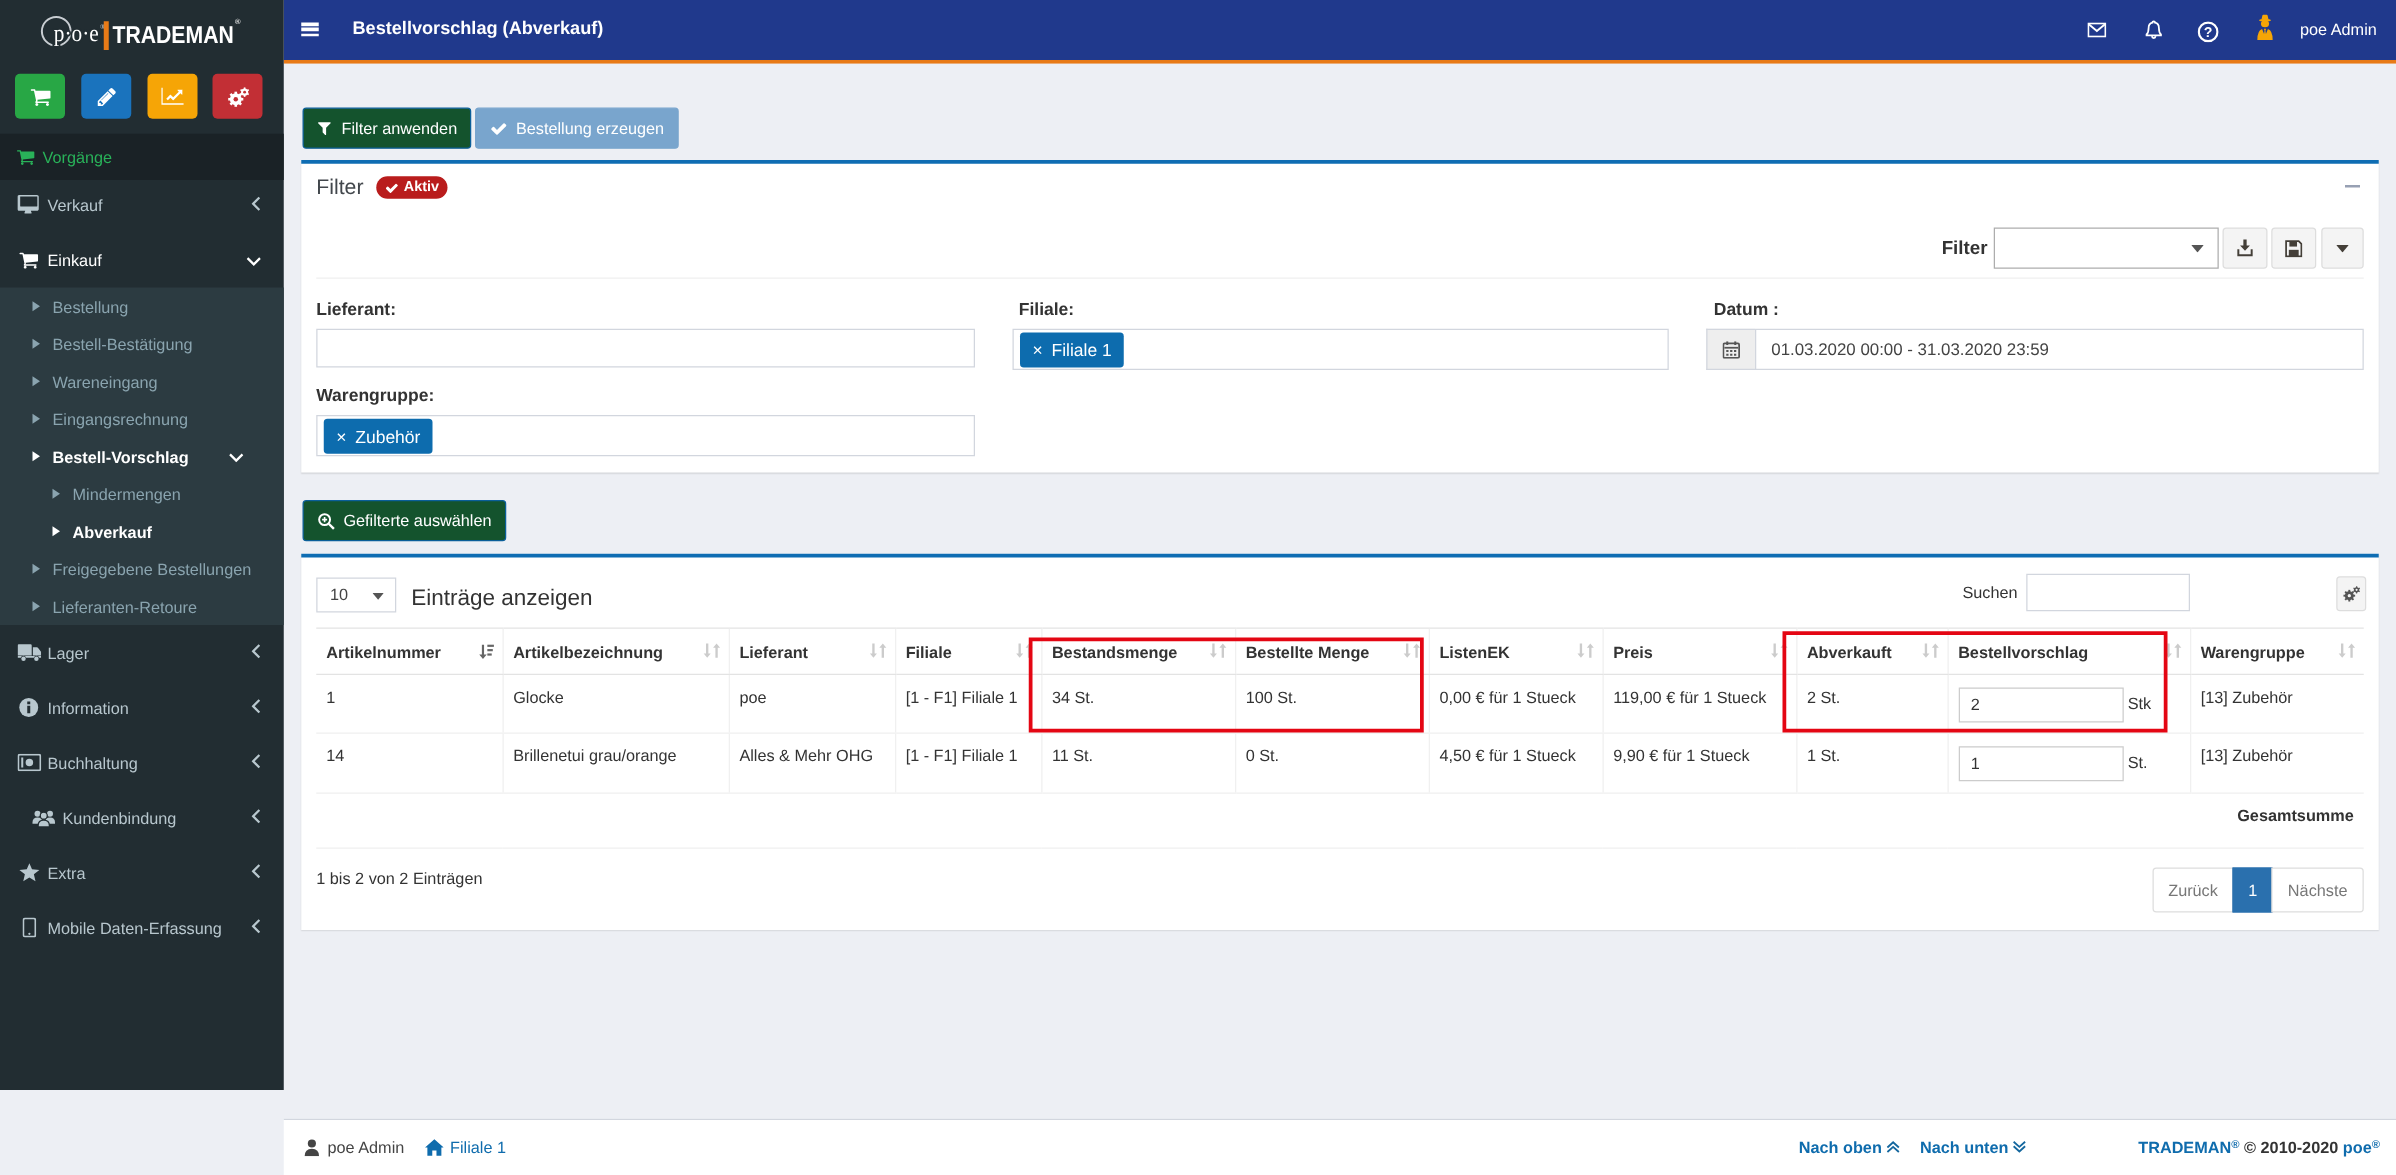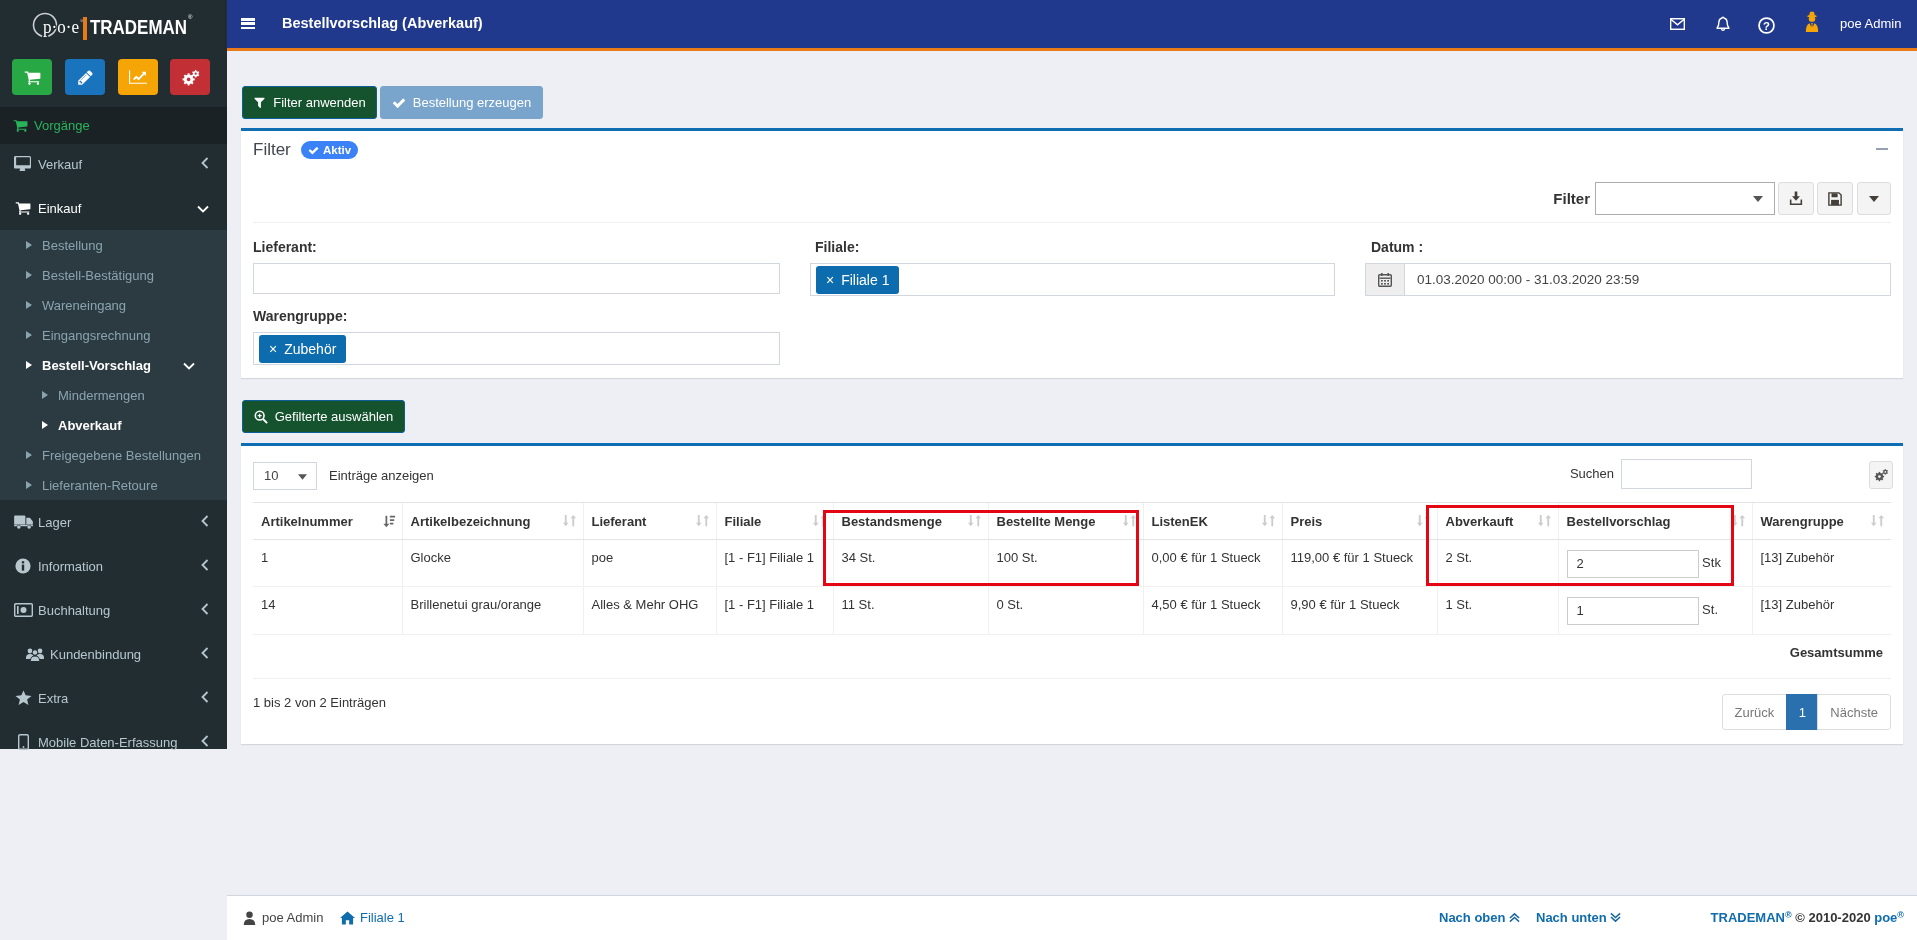--- a/index.html
+++ b/index.html
@@ -1,20 +1,20 @@
 <!DOCTYPE html>
 <html><head>
 <meta charset="utf-8">
 <style>
 * { box-sizing: border-box; margin:0; padding:0; }
 html,body { width:1917px; height:940px; overflow:hidden; }
 body { font-family:"Liberation Sans", sans-serif; font-size:13px; color:#333; background:#edeff4; position:relative; }
 
 
-#sidebar { position:absolute; left:0; top:0; width:227px; height:749px; background:#222d32; z-index:5; }
+#sidebar { position:absolute; left:0; top:0; width:227px; height:872px; background:#222d32; z-index:5; }
 .sb-btn { position:absolute; top:59px; width:40px; height:36px; border-radius:4px; display:flex; align-items:center; justify-content:center; }
 .menu-item { position:absolute; left:0; width:227px; height:44px; color:#b8c7ce; display:flex; align-items:center; font-size:13px; }
 .menu-item .mi-icon { width:20px; margin-left:13px; display:flex; justify-content:center; }
 .menu-item .mi-text { margin-left:5px; }
 .menu-item .mi-arrow { position:absolute; right:18px; }
 .tree { position:absolute; left:0; width:227px; background:#2c3b41; }
 .tree-item { height:30px; color:#8aa4af; display:flex; align-items:center; position:relative; font-size:13px; }
 .tree-item .caret { margin-left:26px; width:0; height:0; border-top:4px solid transparent; border-bottom:4px solid transparent; border-left:6px solid currentColor; display:inline-block; }
 .tree-item .tx { margin-left:10px; }
 .tree-item.lvl2 .caret { margin-left:42px; }
@@ -318,21 +318,21 @@
   </div>
   <div class="btn btn-disabled" style="position:absolute; left:153px; top:35px; width:163px; height:33px;">
     <svg width="14" height="14" viewBox="0 0 1792 1792" fill="#fff" style="margin-right:7px;">
         <path d="M1671 566q0 40-28 68l-724 724-136 136q-28 28-68 28t-68-28l-136-136-362-362q-28-28-28-68t28-68l136-136q28-28 68-28t68 28l294 295 656-657q28-28 68-28t68 28l136 136q28 28 28 68z"></path>
       </svg>
     Bestellung erzeugen
   </div>
 
   <div class="panel" style="top:77px; height:250px;">
     <div style="position:absolute; left:12px; top:9px; font-size:17px; color:#42474c;">Filter</div>
-    <div style="position:absolute; left:60px; top:10px; height:18px; background:#3b82f6; color:#fff; border-radius:9px; font-size:11.5px; font-weight:bold; display:flex; align-items:center; padding:0 7px;">
+    <div style="position:absolute; left:60px; top:10px; height:18px; background:#b91c1c; color:#fff; border-radius:9px; font-size:11.5px; font-weight:bold; display:flex; align-items:center; padding:0 7px;">
       <svg width="11" height="11" viewBox="0 0 1792 1792" fill="#fff" style="margin-right:4px;">
           <path d="M1671 566q0 40-28 68l-724 724-136 136q-28 28-68 28t-68-28l-136-136-362-362q-28-28-28-68t28-68l136-136q28-28 68-28t68 28l294 295 656-657q28-28 68-28t68 28l136 136q28 28 28 68z"></path>
         </svg>
       Aktiv
     </div>
     <div style="position:absolute; right:15px; top:17px; width:12px; height:2px; background:#97a0b3;"></div>
 
     <div style="position:absolute; left:1254px; top:59px; width:95px; text-align:right; font-weight:bold; font-size:15px;">Filter</div>
     <div class="input" style="position:absolute; left:1354px; top:51px; width:180px; height:33px; border-color:#adadad;">
       <svg width="10" height="6" viewBox="0 0 10 6" style="position:absolute; right:11px; top:13px;">
@@ -406,21 +406,21 @@
     Gefilterte auswählen
   </div>
 
   <div class="panel" style="top:392px; height:301px;">
     <div class="input" style="position:absolute; left:12px; top:16px; width:64px; height:28px; font-size:13px; color:#444;">
       <span style="position:absolute; left:10px; top:5px;">10</span>
       <svg width="9" height="6" viewBox="0 0 10 6" style="position:absolute; right:9px; top:11px;">
           <path d="M0 0 L10 0 L5 6 Z" fill="#555"></path>
         </svg>
     </div>
-    <div style="position:absolute; left:88px; top:22px; font-size:13px;">Einträge anzeigen</div>
+    <div style="position:absolute; left:88px; top:22px; font-size:18px;">Einträge anzeigen</div>
     <div style="position:absolute; left:1293px; top:20px; width:80px; text-align:right; font-size:13px;">Suchen</div>
     <div class="input" style="position:absolute; left:1380px; top:13px; width:131px; height:30px;"></div>
     <div style="position:absolute; left:1628px; top:15px; width:24px; height:28px; background:#f4f4f4; border:1px solid #ddd; border-radius:3px; display:flex; align-items:center; justify-content:center;">
       <svg width="16" height="14" viewBox="0 0 20 18">
         <g fill="#555">
           <circle cx="8" cy="11" r="4.6"></circle>
           <rect x="7" y="5" width="2" height="2.6" transform="rotate(0 8 11)"></rect>
           <rect x="7" y="5" width="2" height="2.6" transform="rotate(45 8 11)"></rect>
           <rect x="7" y="5" width="2" height="2.6" transform="rotate(90 8 11)"></rect>
           <rect x="7" y="5" width="2" height="2.6" transform="rotate(135 8 11)"></rect>

